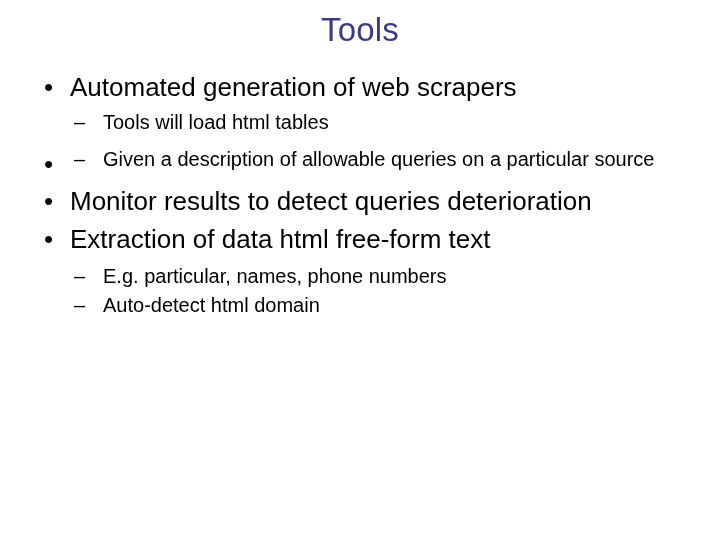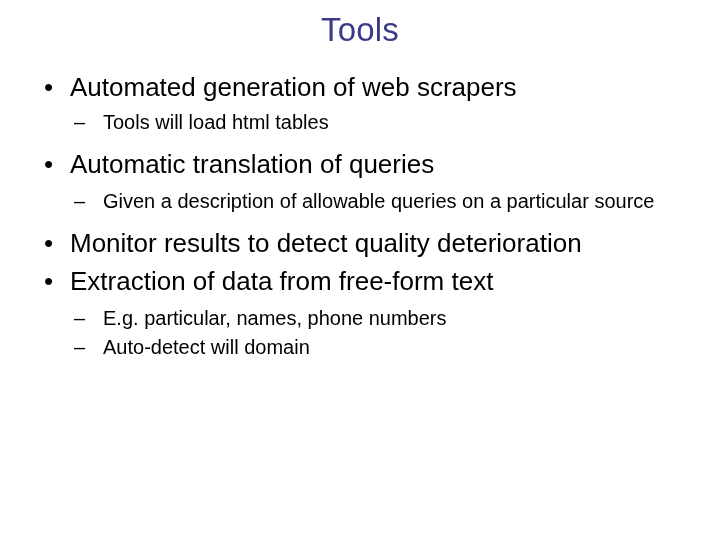--- a/index.html
+++ b/index.html
@@ -111,42 +111,41 @@
       <span class="text">Automated generation of web scrapers</span>
     </div>
 
     <div class="bullet-row lvl2 gap-before-xs">
       <span class="marker">–</span>
       <span class="text">Tools will load html tables</span>
     </div>
 
     <div class="bullet-row lvl1 gap-before-md">
       <span class="marker">•</span>
-      <span class="text">Automatic translation of queries</span>
     </div>
 
     <div class="bullet-row lvl2 gap-before-sm">
       <span class="marker">–</span>
       <span class="text">Given a description of allowable queries on a particular source</span>
     </div>
 
     <div class="bullet-row lvl1 gap-before-md">
       <span class="marker">•</span>
-      <span class="text">Monitor results to detect quality deterioration</span>
+      <span class="text">Monitor results to detect queries deterioration</span>
     </div>
 
     <div class="bullet-row lvl1 gap-before-none">
       <span class="marker">•</span>
-      <span class="text">Extraction of data from free-form text</span>
+      <span class="text">Extraction of data html free-form text</span>
     </div>
 
     <div class="bullet-row lvl2 gap-before-sm">
       <span class="marker">–</span>
       <span class="text">E.g. particular, names, phone numbers</span>
     </div>
 
     <div class="bullet-row lvl2 gap-before-none">
       <span class="marker">–</span>
-      <span class="text">Auto-detect will domain</span>
+      <span class="text">Auto-detect html domain</span>
     </div>
 
   </div>
 </div>
 
 </body></html>

